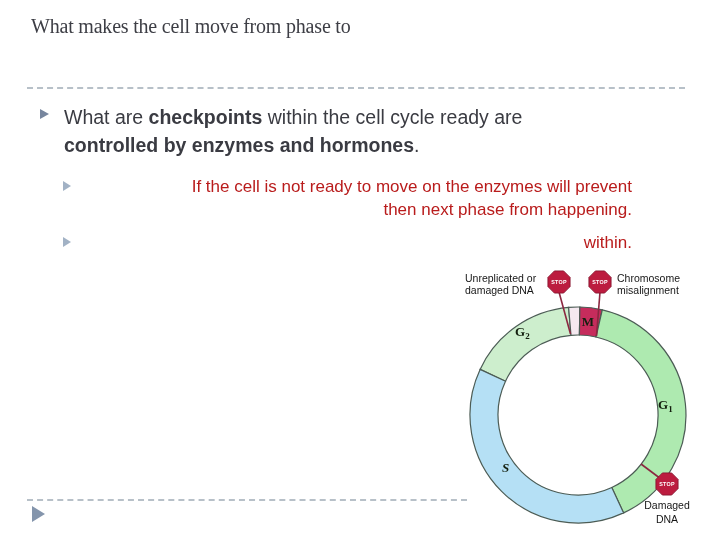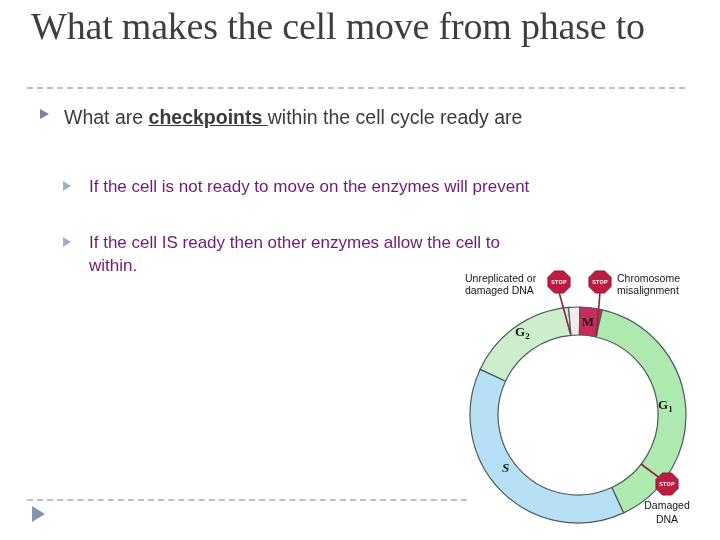--- a/index.html
+++ b/index.html
@@ -3,45 +3,45 @@
 <meta charset="utf-8">
 <style>
   html,body{margin:0;padding:0;background:#ffffff;}
   .slide{
     position:relative;width:720px;height:540px;background:#ffffff;
     overflow:hidden;font-family:"Liberation Sans",sans-serif;
   }
   .slide-title{
     position:absolute;left:31px;top:10px;width:660px;
     font-family:"Liberation Serif",serif;
-    font-size:38px;line-height:33px;color:#3d3e45;letter-spacing:-0.2px;
+    font-size:20px;line-height:33px;color:#3d3e45;letter-spacing:-0.2px;
     font-weight:400;
   }
   .title-rule{
     position:absolute;left:27px;top:87px;width:658px;height:0;
     border-top:2px dashed #b7c0c8;
   }
   .tri{
     position:absolute;width:0;height:0;
     border-top:5.5px solid transparent;border-bottom:5.5px solid transparent;
   }
   .tri-l1{left:40px;top:109px;border-left:9px solid #77869e;}
   .tri-l2a{left:63px;top:181px;}
   .tri-l2b{left:63px;top:237px;}
   .tri-l2a,.tri-l2b{border-left:8px solid #a2b2c5;
     border-top:5px solid transparent;border-bottom:5px solid transparent;}
   .main-bullet{
     position:absolute;left:64px;top:103px;width:580px;
     font-size:19.5px;line-height:28px;color:#3a3b42;
   }
   .main-bullet .line{white-space:nowrap;}
-  .bu{font-weight:bold;text-decoration:underline;}
+  .bu{font-weight:bold;}
   .sub-bullet{
-    position:absolute;left:89px;width:560px;
-    font-size:17px;line-height:23px;color:#701a75;
+    position:absolute;left:72px;width:560px;
+    font-size:17px;line-height:23px;color:#b91c1c;text-align:right;
   }
   .sub1{top:175px;}
   .sub2{top:231px;}
   .sub-bullet .line{white-space:nowrap;}
   .footer-rule{
     position:absolute;left:27px;top:499px;width:440px;height:0;
     border-top:2px dashed #b7c0c8;
   }
   .footer-tri{
     position:absolute;left:32px;top:506px;width:0;height:0;
@@ -60,30 +60,31 @@
 
   <div class="slide-title">
     <div>What makes the cell move from phase to</div>
   </div>
 
   <div class="title-rule"></div>
 
   <div class="tri tri-l1"></div>
   <div class="main-bullet">
     <div class="line"><span>What are </span><span class="bu">checkpoints </span><span>within the cell cycle ready are</span></div>
+    <div class="line"><span class="bu">controlled by enzymes and hormones</span><span>.</span></div>
   </div>
 
   <div class="tri tri-l2a"></div>
   <div class="sub-bullet sub1">
     <div class="line">If the cell is not ready to move on the enzymes will prevent</div>
+    <div class="line">then next phase from happening.</div>
   </div>
 
   <div class="tri tri-l2b"></div>
   <div class="sub-bullet sub2">
-    <div class="line">If the cell IS ready then other enzymes allow the cell to</div>
     <div class="line">within.</div>
   </div>
 
   <svg class="diagram" width="252" height="274" viewBox="0 0 252 274">
 
     <g stroke-width="1.2">
       <path stroke="#4c5c55" d="M 25.1 103.4 A 108 108 0 0 1 113.6 41.4 L 116.0 69.3 A 80 80 0 0 0 50.5 115.2 Z" fill="#cdeecd"></path>
       <path stroke="#4c5c55" d="M 113.6 41.4 A 108 108 0 0 1 124.9 41.0 L 124.4 69.0 A 80 80 0 0 0 116.0 69.3 Z" fill="#f5e9f0"></path>
       <path stroke="#4c5c55" d="M 124.9 41.0 A 108 108 0 0 1 147.3 43.8 L 141.0 71.0 A 80 80 0 0 0 124.4 69.0 Z" fill="#c62c5c"></path>
       <path stroke="#4c5c55" d="M 147.3 43.8 A 108 108 0 0 1 168.6 246.9 L 156.8 221.5 A 80 80 0 0 0 141.0 71.0 Z" fill="#aeeab0"></path>

